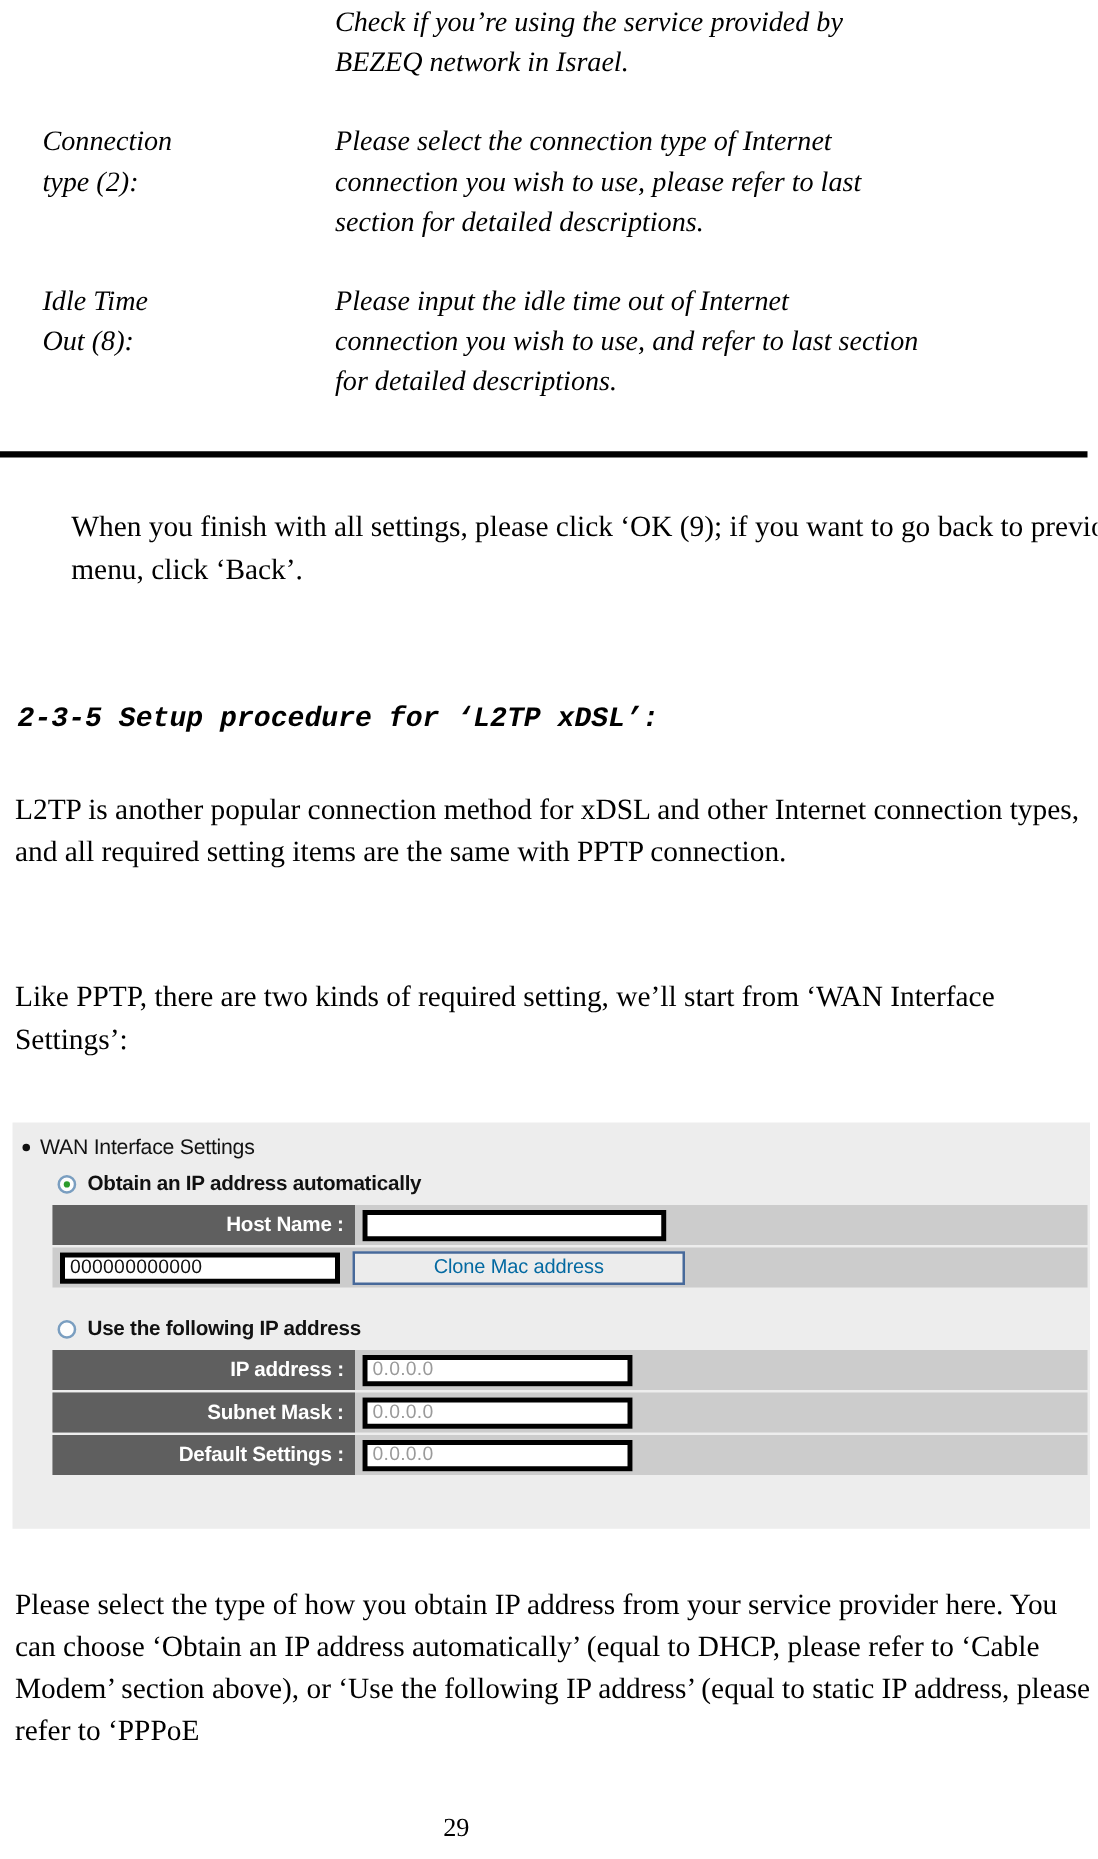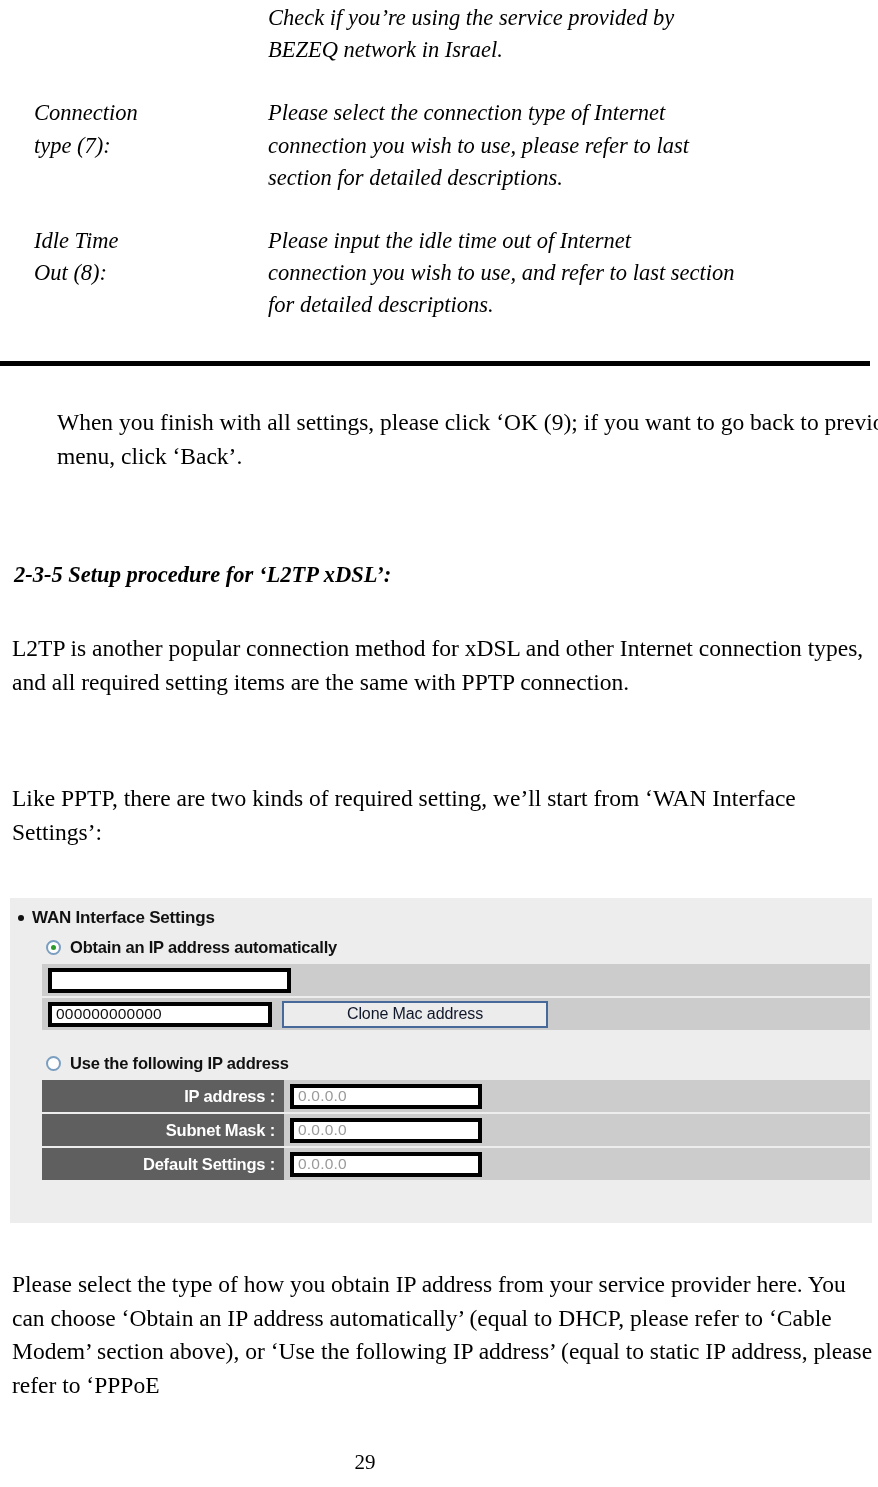--- a/index.html
+++ b/index.html
@@ -83,21 +83,21 @@
     height: 325px;
     background: #ededed;
     font-family: "Liberation Sans", sans-serif;
     overflow: hidden;
   }
   .ui-section-title {
     position: absolute;
     left: 22px;
     top: 10px;
     font-size: 17px;
-    font-weight: bold;
+    font-weight: normal;
     color: #111111;
     letter-spacing: -0.2px;
   }
   .ui-bullet {
     position: absolute;
     left: 8px;
     top: 17px;
     width: 6px;
     height: 6px;
     background: #111111;
@@ -182,32 +182,32 @@
     display: flex;
     align-items: center;
     padding-left: 4px;
     font-size: 15.5px;
     font-family: "Liberation Sans", sans-serif;
     color: #111111;
     letter-spacing: 0.2px;
   }
   .tinput.wide  { width: 243px; }
   .tinput.mac   { width: 224px; }
-  .tinput.ip    { width: 192px; color: #9a9a9a; }
+  .tinput.ip    { width: 216px; color: #9a9a9a; }
   .btn {
     height: 27px;
     width: 266px;
     border: 2px solid #47699a;
     background: #ececec;
     box-sizing: border-box;
     display: flex;
     align-items: center;
     justify-content: center;
     font-size: 16px;
-    color: #0f172a;
+    color: #0369a1;
     letter-spacing: -0.1px;
   }
 
   
   .pagenum {
     position: absolute;
     left: 0;
     width: 730px;
     text-align: center;
     font-size: 21px;
@@ -222,21 +222,21 @@
   <div class="defrow" style="padding-top:2px;">
     <div class="term"></div>
     <div class="desc">Check if you’re using the service provided by
 BEZEQ network in Israel.</div>
   </div>
 
   <div class="defspacer"></div>
 
   <div class="defrow">
     <div class="term">Connection
-type (7):</div>
+type (2):</div>
     <div class="desc">Please select the connection type of Internet
 connection you wish to use, please refer to last
 section for detailed descriptions.</div>
   </div>
 
   <div class="defspacer"></div>
 
   <div class="defrow">
     <div class="term">Idle Time
 Out (8):</div>
@@ -244,38 +244,39 @@
 connection you wish to use, and refer to last section
 for detailed descriptions.</div>
   </div>
 
 </div>
 
 <div class="rule" style="top:361px;"></div>
 
 <div class="para" style="top:406px;margin-left:45px;">When you finish with all settings, please click ‘OK (9); if you want to go back to previous menu, click ‘Back’.</div>
 
-<div class="heading" style="top:560px;">2-3-5 Setup procedure for ‘L2TP xDSL’:</div>
+<div class="heading" style="top:560px;font-family:Liberation Mono, monospace;">2-3-5 Setup procedure for ‘L2TP xDSL’:</div>
 
 <div class="para" style="top:632px;">L2TP is another popular connection method for xDSL and other Internet connection types, and all required setting items are the same with PPTP connection.</div>
 
 <div class="para" style="top:782px;">Like PPTP, there are two kinds of required setting, we’ll start from ‘WAN Interface Settings’:</div>
 
 <div class="uishot">
 
   <span class="ui-bullet"></span>
   <div class="ui-section-title">WAN Interface Settings</div>
 
   <div class="radio-line" style="top:40px;">
     <span class="radio checked"></span>
     <span class="radio-label">Obtain an IP address automatically</span>
   </div>
 
   <div class="ui-table" style="top:66px;">
     <div class="row">
+      <div class="lbl">Host Name :</div>
       <div class="val">
         <span class="tinput wide"></span>
       </div>
     </div>
     <div class="row">
       <div class="val">
         <span class="tinput mac">000000000000</span>
         <span class="btn">Clone Mac address</span>
       </div>
     </div>

